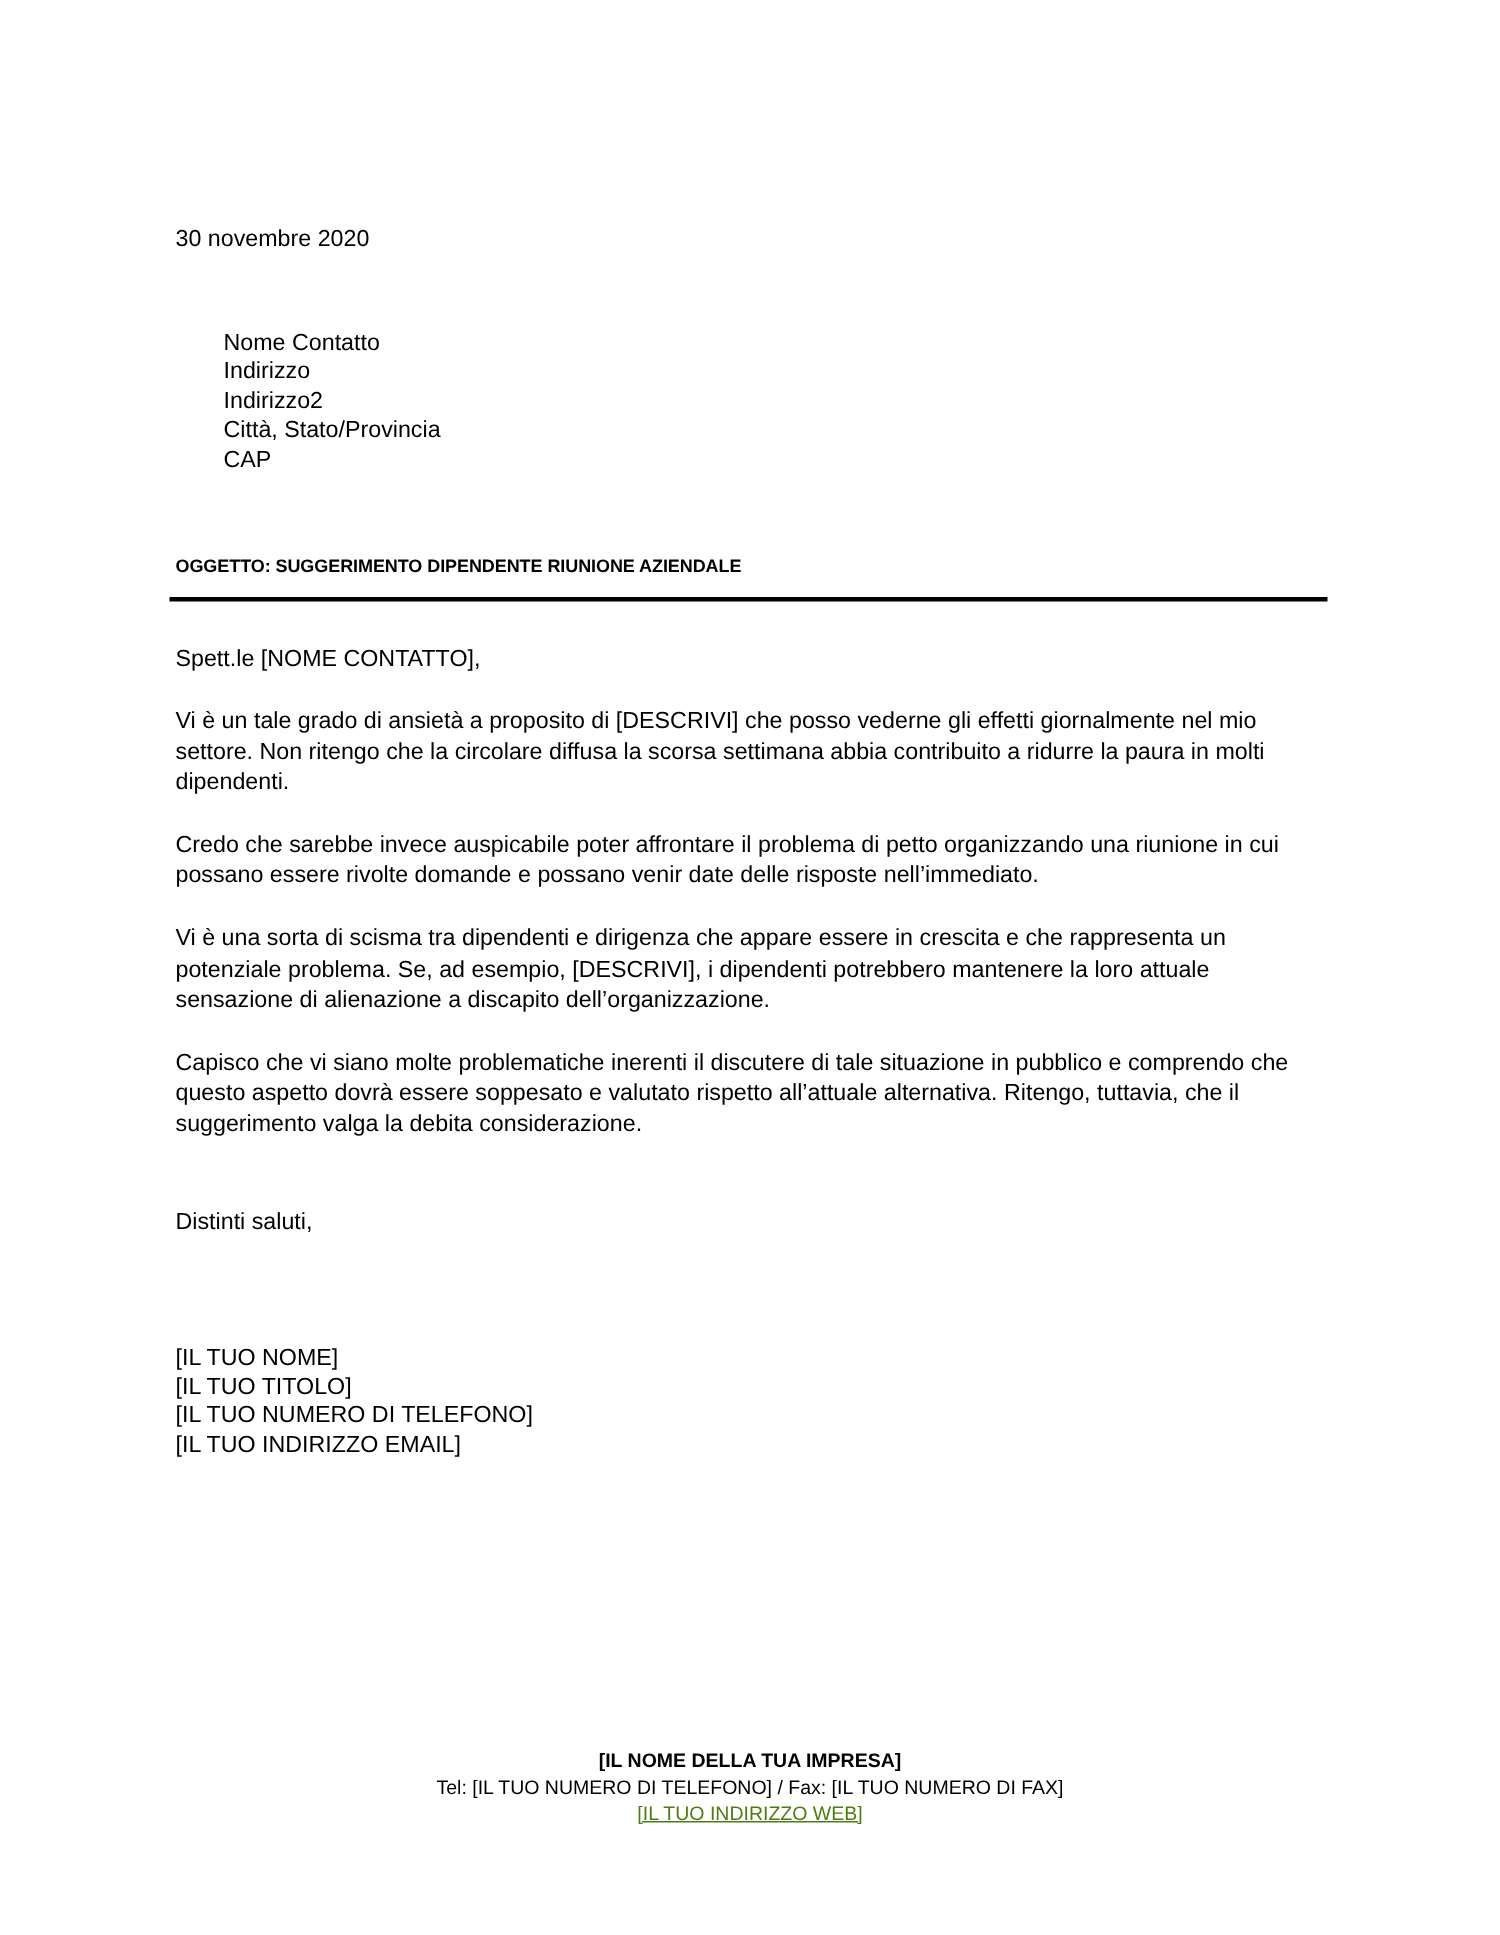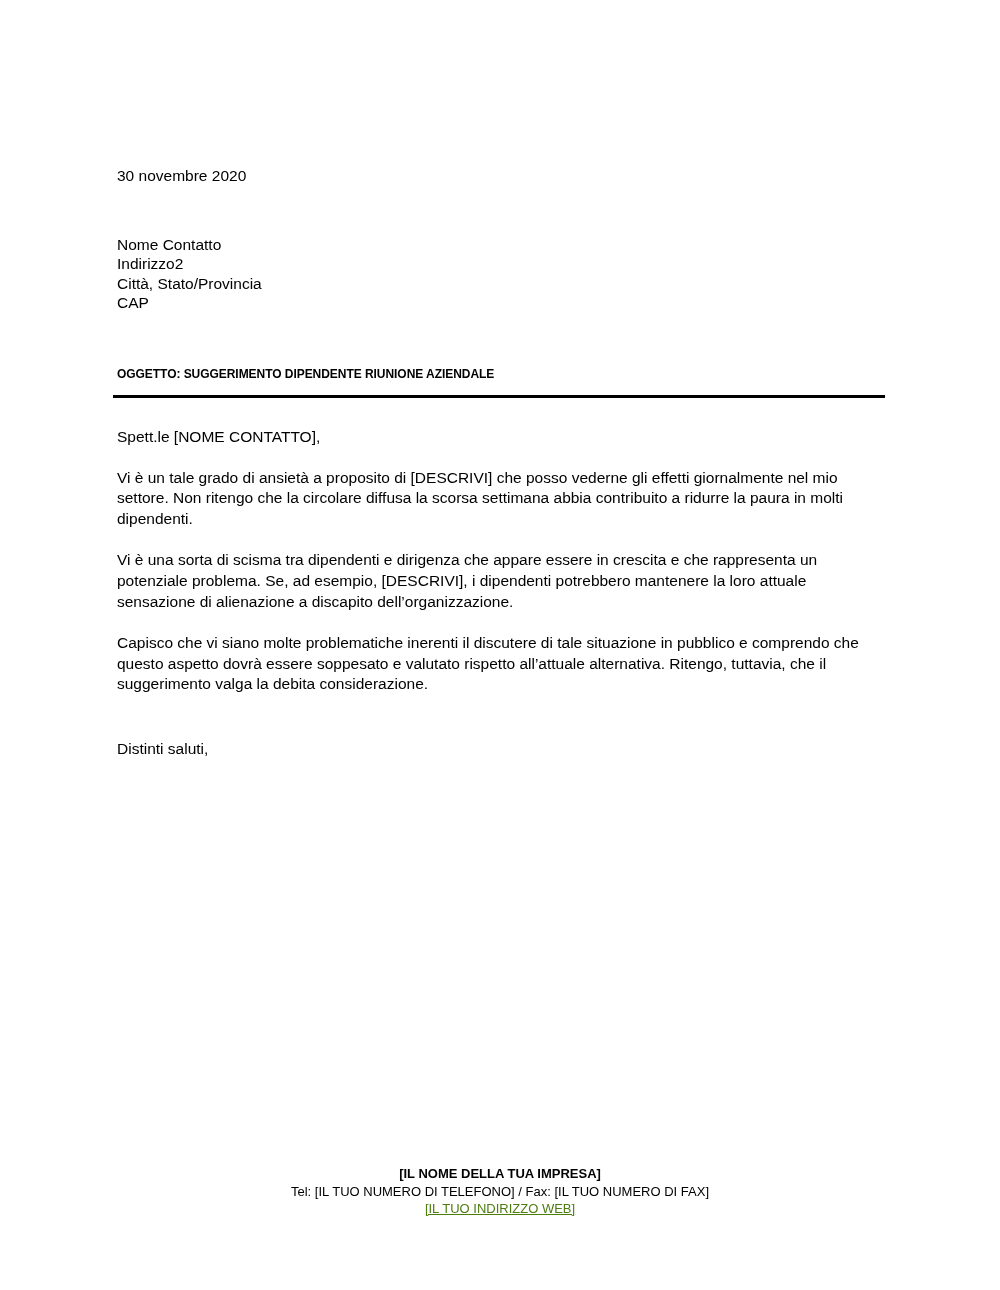--- a/index.html
+++ b/index.html
@@ -28,30 +28,31 @@
   .letter {
     position: absolute;
     left: 117px;
     top: 150px;
     width: 768px;
   }
 
   .date-line {
     font-size: 15.5px;
     line-height: 20px;
-    margin: 16px 0 0 0;
+    margin: 0 0 0 0;
   }
 
   .address-block {
     margin-top: 49px;
     font-size: 15.5px;
     line-height: 19.4px;
   }
   .address-block .addr-line {
     white-space: pre;
+    margin-left: 32px;
   }
 
   .subject-wrap {
     margin-top: 51px;
   }
   .subject-line {
     font-size: 12px;
     line-height: 20px;
     font-weight: bold;
     letter-spacing: -0.05px;
@@ -115,38 +116,46 @@
 <body>
 
 <div class="page">
 
   <div class="letter">
 
     <div class="date-line">30 novembre 2020</div>
 
     <div class="address-block">
       <div class="addr-line">Nome Contatto</div>
+      <div class="addr-line">Indirizzo</div>
       <div class="addr-line">Indirizzo2</div>
       <div class="addr-line">Città, Stato/Provincia</div>
       <div class="addr-line">CAP</div>
     </div>
 
     <div class="subject-wrap">
       <div class="subject-line">OGGETTO: SUGGERIMENTO DIPENDENTE RIUNIONE AZIENDALE</div>
       <div class="subject-rule"></div>
     </div>
 
     <div class="salutation">Spett.le [NOME CONTATTO],</div>
 
     <div class="body-par">Vi è un tale grado di ansietà a proposito di [DESCRIVI] che posso vederne gli effetti giornalmente nel mio settore. Non ritengo che la circolare diffusa la scorsa settimana abbia contribuito a ridurre la paura in molti dipendenti.</div>
+    <div class="body-par">Credo che sarebbe invece auspicabile poter affrontare il problema di petto organizzando una riunione in cui possano essere rivolte domande e possano venir date delle risposte nell’immediato.</div>
     <div class="body-par">Vi è una sorta di scisma tra dipendenti e dirigenza che appare essere in crescita e che rappresenta un potenziale problema. Se, ad esempio, [DESCRIVI], i dipendenti potrebbero mantenere la loro attuale sensazione di alienazione a discapito dell’organizzazione.</div>
     <div class="body-par">Capisco che vi siano molte problematiche inerenti il discutere di tale situazione in pubblico e comprendo che questo aspetto dovrà essere soppesato e valutato rispetto all’attuale alternativa. Ritengo, tuttavia, che il suggerimento valga la debita considerazione.</div>
 
     <div class="closing">Distinti saluti,</div>
 
+    <div class="signature-block">
+      <div class="sig-line">[IL TUO NOME]</div>
+      <div class="sig-line">[IL TUO TITOLO]</div>
+      <div class="sig-line">[IL TUO NUMERO DI TELEFONO]</div>
+      <div class="sig-line">[IL TUO INDIRIZZO EMAIL]</div>
+    </div>
 
   </div>
 
   <div class="footer">
     <div class="footer-company">[IL NOME DELLA TUA IMPRESA]</div>
     <div>Tel: [IL TUO NUMERO DI TELEFONO] / Fax: [IL TUO NUMERO DI FAX]</div>
     <div><span class="footer-link">[IL TUO INDIRIZZO WEB]</span></div>
   </div>
 
 </div>

